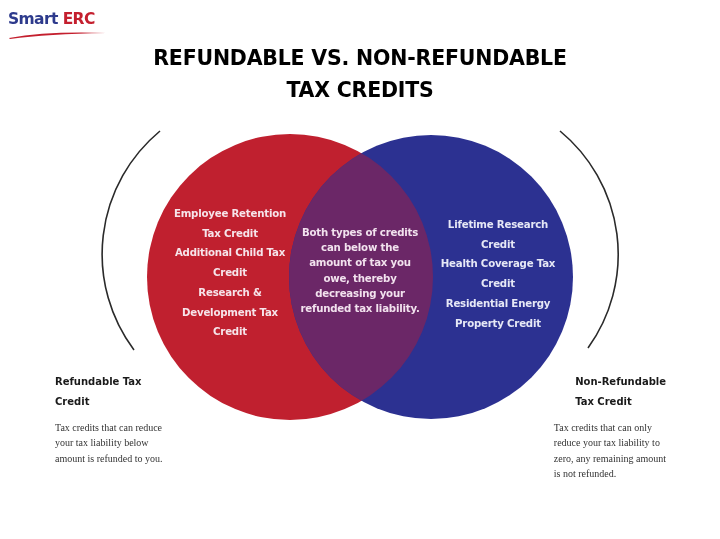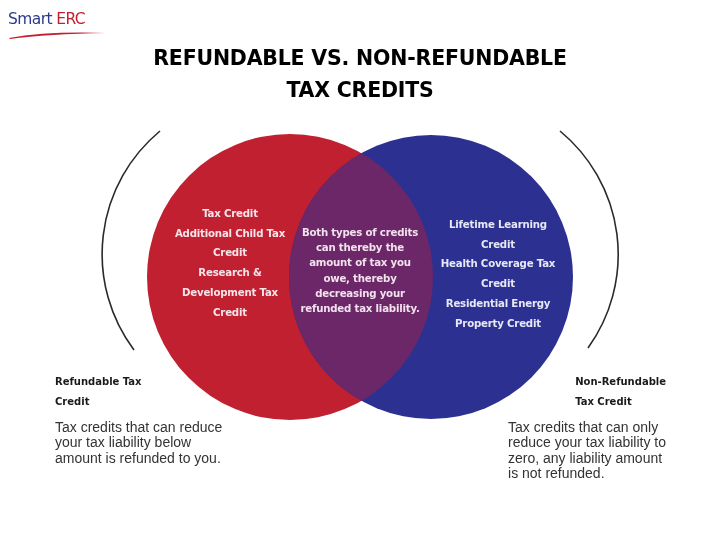--- a/index.html
+++ b/index.html
@@ -1,32 +1,32 @@
 <!DOCTYPE html>
 <html><head>
 <meta charset="utf-8">
 <style>
   html, body { margin:0; padding:0; }
   body { width:720px; height:539px; background:#ffffff; position:relative; overflow:hidden; font-family:"Liberation Sans", sans-serif; }
   .logo { position:absolute; left:8px; top:10px; width:100px; height:30px; }
-  .logo-text { position:absolute; left:0; top:0; font-family:"DejaVu Sans", sans-serif; font-weight:normal; font-size:15.5px; letter-spacing:-0.6px; white-space:nowrap; }
+  .logo-text { position:absolute; left:0; top:0; font-family:"DejaVu Sans", sans-serif; font-weight:bold; font-size:15.5px; letter-spacing:-0.6px; white-space:nowrap; }
   .logo-smart { color:#2d3a8c; }
   .logo-erc { color:#c41f2e; }
   .logo-swoosh { position:absolute; left:0; top:20px; }
   .title { position:absolute; left:0; width:720px; top:42px; text-align:center; font-family:"DejaVu Sans", sans-serif; font-weight:bold; font-size:20.5px; line-height:32px; color:#000000; letter-spacing:-0.2px; }
   .title span { display:block; }
   svg.venn { position:absolute; left:0; top:0; }
   .circle-text { position:absolute; text-align:center; color:#f6e4ea; font-family:"DejaVu Sans", sans-serif; font-weight:bold; font-size:10.2px; letter-spacing:-0.2px; }
   .circle-text span { display:block; }
   .left-text { left:160px; top:204px; width:140px; line-height:19.7px; }
   .right-text { left:433px; top:215px; width:130px; line-height:19.7px; color:#e6e8f6; }
   .mid-text { left:294px; top:225px; width:132px; line-height:15.2px; color:#f2e2ee; }
   .side-title { position:absolute; font-family:"DejaVu Sans", sans-serif; font-weight:bold; font-size:10px; line-height:20px; color:#1a1a1a; }
   .side-title span { display:block; }
-  .side-desc { position:absolute; font-family:Liberation Sans, sans-serif; font-size:14px; line-height:15.4px; color:#333333; }
+  .side-desc { position:absolute; font-family:Liberation Serif, serif; font-size:10px; line-height:15.4px; color:#333333; }
   .side-desc span { display:block; }
   .l-title { left:55px; top:372px; }
   .l-desc { left:55px; top:420px; }
   .r-title { right:54px; top:372px; text-align:left; }
   .r-desc { right:54px; top:420px; }
 </style>
 </head>
 <body>
 
 <div class="logo">
@@ -51,39 +51,40 @@
       </clipPath>
   </defs>
   <path d="M160 131 A 160 160 0 0 0 134 350" fill="none" stroke="#2a2a2a" stroke-width="1.6"></path>
   <path d="M560 131 A 160 160 0 0 1 588 348" fill="none" stroke="#2a2a2a" stroke-width="1.6"></path>
   <circle cx="290" cy="277" r="143" fill="#c0202f"></circle>
   <circle cx="431" cy="277" r="142" fill="#2c3191"></circle>
   <circle cx="431" cy="277" r="142" fill="#6b2767" clip-path="url(#clipRed)"></circle>
 </svg>
 
 <div class="circle-text left-text">
+  <span>Employee Retention</span>
   <span>Tax Credit</span>
   <span>Additional Child Tax</span>
   <span>Credit</span>
   <span>Research &amp;</span>
   <span>Development Tax</span>
   <span>Credit</span>
 </div>
 
 <div class="circle-text mid-text">
   <span>Both types of credits</span>
-  <span>can thereby the</span>
+  <span>can below the</span>
   <span>amount of tax you</span>
   <span>owe, thereby</span>
   <span>decreasing your</span>
   <span>refunded tax liability.</span>
 </div>
 
 <div class="circle-text right-text">
-  <span>Lifetime Learning</span>
+  <span>Lifetime Research</span>
   <span>Credit</span>
   <span>Health Coverage Tax</span>
   <span>Credit</span>
   <span>Residential Energy</span>
   <span>Property Credit</span>
 </div>
 
 <div class="side-title l-title">
   <span>Refundable Tax</span>
   <span>Credit</span>
@@ -94,15 +95,15 @@
   <span>amount is refunded to you.</span>
 </div>
 
 <div class="side-title r-title">
   <span>Non-Refundable</span>
   <span>Tax Credit</span>
 </div>
 <div class="side-desc r-desc">
   <span>Tax credits that can only</span>
   <span>reduce your tax liability to</span>
-  <span>zero, any liability amount</span>
+  <span>zero, any remaining amount</span>
   <span>is not refunded.</span>
 </div>
 
 </body></html>

